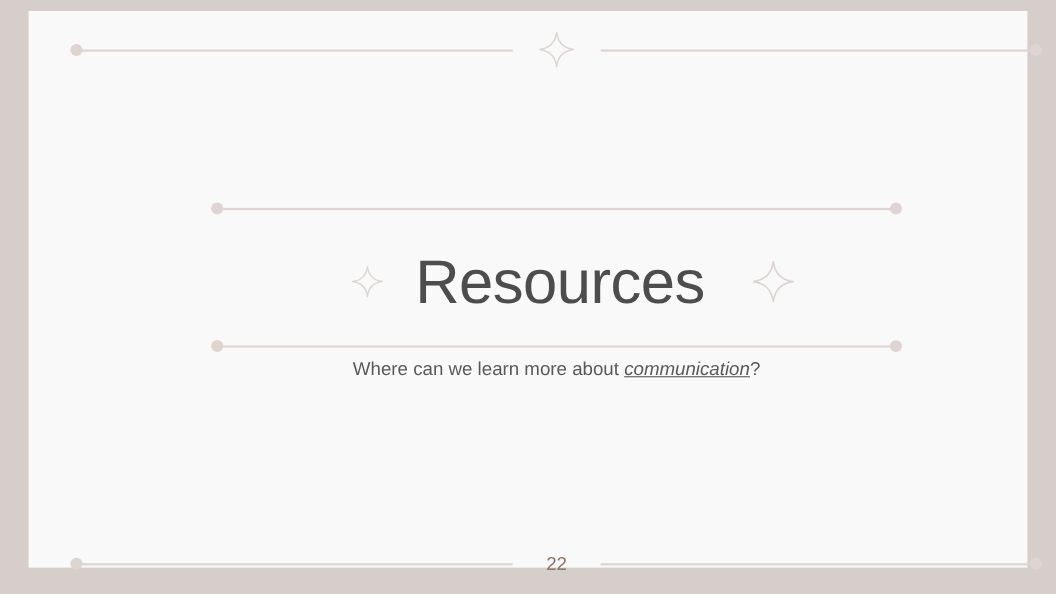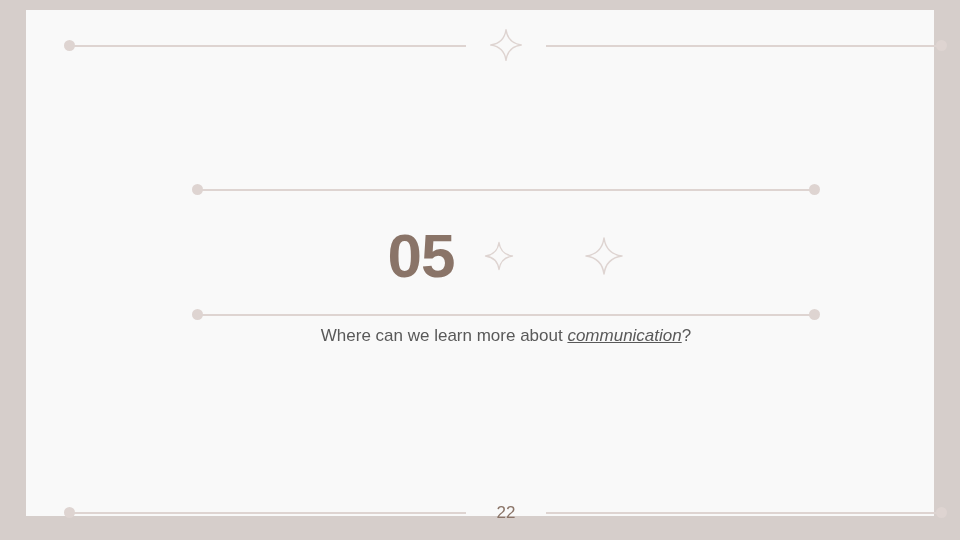--- a/index.html
+++ b/index.html
@@ -147,26 +147,26 @@
 
     <svg class="sparkle-top" viewBox="0 0 40 40">
       <path d="M20 2 C21.4 12.2 27.8 18.6 38 20 C27.8 21.4 21.4 27.8 20 38 C18.6 27.8 12.2 21.4 2 20 C12.2 18.6 18.6 12.2 20 2 Z" fill="none" stroke="#ded4d1" stroke-width="1.6" stroke-linejoin="round"></path>
     </svg>
 
     <div class="rule center-rule-top"></div>
     <div class="dot center-dot-tl"></div>
     <div class="dot center-dot-tr"></div>
 
     <div class="title-row">
-      <span class="section-number">05</span>
 
       <svg class="sparkle-small" viewBox="0 0 40 40">
         <path d="M20 2 C21.4 12.2 27.8 18.6 38 20 C27.8 21.4 21.4 27.8 20 38 C18.6 27.8 12.2 21.4 2 20 C12.2 18.6 18.6 12.2 20 2 Z" fill="none" stroke="#ded4d1" stroke-width="1.8" stroke-linejoin="round"></path>
       </svg>
 
+      <span class="section-title">Resources</span>
 
       <svg class="sparkle-right" viewBox="0 0 40 40">
         <path d="M20 2 C21.4 12.2 27.8 18.6 38 20 C27.8 21.4 21.4 27.8 20 38 C18.6 27.8 12.2 21.4 2 20 C12.2 18.6 18.6 12.2 20 2 Z" fill="none" stroke="#ded4d1" stroke-width="1.5" stroke-linejoin="round"></path>
       </svg>
     </div>
 
     <div class="rule center-rule-bottom"></div>
     <div class="dot center-dot-bl"></div>
     <div class="dot center-dot-br"></div>
 

